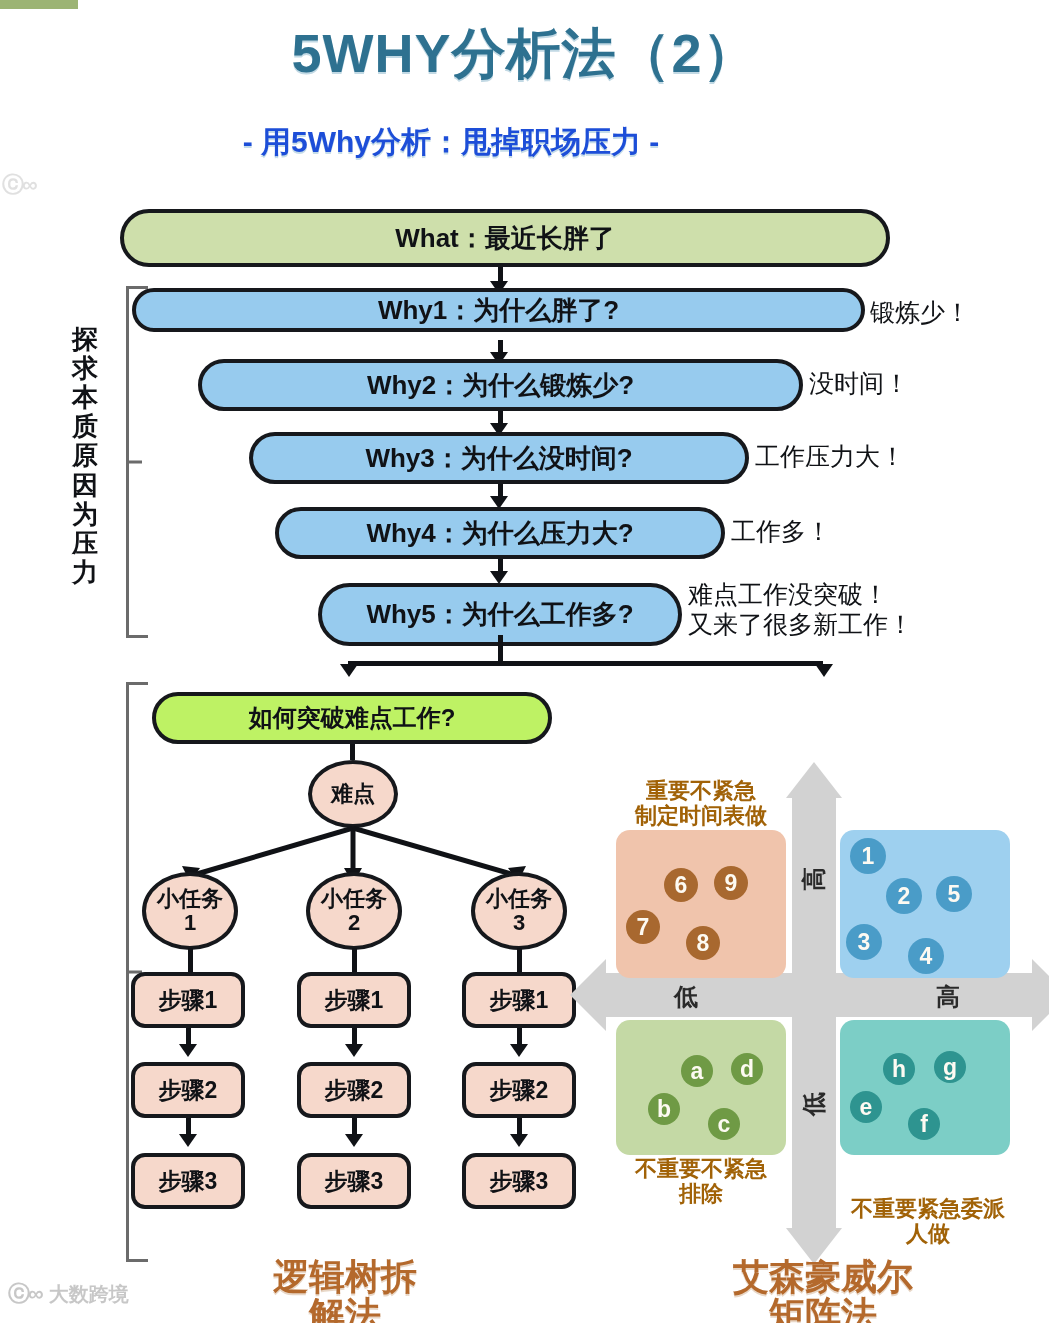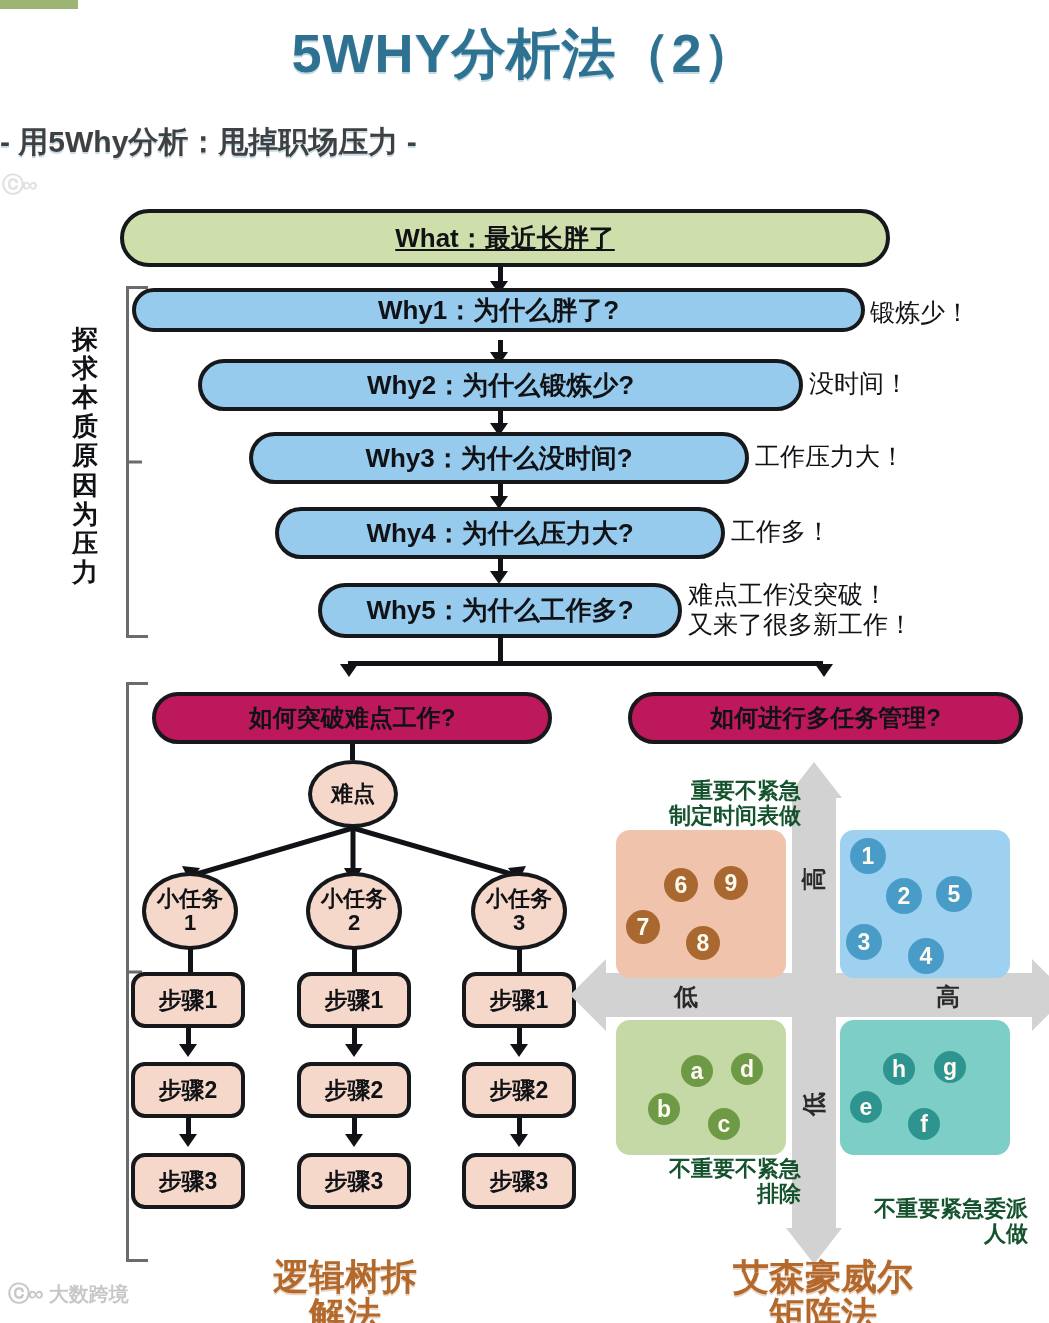--- a/index.html
+++ b/index.html
@@ -13,34 +13,34 @@
   
   .top-bar { position:absolute; left:0; top:0; width:78px; height:9px; background:#9cb474; }
 
   
   .title {
     position:absolute; left:0; top:18px; width:1049px; text-align:center;
     font-size:54px; font-weight:bold; color:#2e7190; letter-spacing:1px;
     text-shadow:0 2px 0 rgba(120,170,195,.45);
   }
   .subtitle {
-    position:absolute; left:0; top:122px; width:902px; text-align:left;
-    font-size:30px; font-weight:bold; color:#404040;
+    position:absolute; left:0; top:122px; width:902px; text-align:center;
+    font-size:30px; font-weight:bold; color:#1d4ed8;
     text-shadow:0 2px 0 rgba(140,185,210,.5);
   }
 
   
   .pill {
     position:absolute; border:4px solid #16181c; border-radius:40px;
     display:flex; align-items:center; justify-content:center;
     font-weight:bold; color:#101216; text-align:center; line-height:1.1;
   }
-  .pill.green { background:#cedfab;text-decoration:underline; }
+  .pill.green { background:#cedfab; }
   .pill.blue  { background:#97cbee; }
-  .pill.peach { background:#be185d; }
+  .pill.peach { background:#bef264; }
 
   .answer {
     position:absolute; font-weight:normal; color:#101216;
     font-size:25px; line-height:1.18; white-space:pre-line;
   }
 
   
   .vline { position:absolute; background:#101216; width:5px; }
   .hline { position:absolute; background:#101216; height:5px; }
   .arrow-dn {
@@ -87,22 +87,22 @@
   .tip-lf { left:-26px; top:181px; border-top:36px solid transparent; border-bottom:36px solid transparent; border-right:36px solid #d2d2d2; }
   .tip-rt { right:-26px; top:181px; border-top:36px solid transparent; border-bottom:36px solid transparent; border-left:36px solid #d2d2d2; }
 
   .quad { position:absolute; border-radius:14px; }
   .q-tl { left:20px; top:52px; width:170px; height:148px; background:#f0c4ac; }
   .q-tr { left:244px; top:52px; width:170px; height:148px; background:#9ed0ef; }
   .q-bl { left:20px; top:242px; width:170px; height:135px; background:#c4d9a5; }
   .q-br { left:244px; top:242px; width:170px; height:135px; background:#7ccec6; }
 
   .qlabel {
-    position:absolute; font-size:22px; font-weight:bold; color:#14532d;
-    text-align:right; line-height:1.15; white-space:pre-line; width:200px;
+    position:absolute; font-size:22px; font-weight:bold; color:#a16207;
+    text-align:center; line-height:1.15; white-space:pre-line; width:200px;
   }
   .token {
     position:absolute; border-radius:50%; display:flex; align-items:center; justify-content:center;
     font-weight:bold; color:#fdfaf2; font-size:23px;
   }
   .t-brown { background:#a8682f; }
   .t-blue  { background:#4a9cc8; }
   .t-green { background:#6f9a45; }
   .t-teal  { background:#2e9490; }
 
@@ -160,39 +160,38 @@
 
   <div class="vline" style="left:498px; top:484px; height:18px;"></div>
   <div class="arrow-dn" style="left:490px; top:496px;"></div>
 
   <div class="pill blue" style="left:275px; top:507px; width:450px; height:52px; font-size:26px;">Why4：为什么压力大?</div>
   <div class="answer" style="left:731px; top:517px;">工作多！</div>
 
   <div class="vline" style="left:498px; top:559px; height:18px;"></div>
   <div class="arrow-dn" style="left:490px; top:571px;"></div>
 
-  <div class="pill blue" style="left:318px; top:583px; width:364px; height:55px; font-size:26px;">Why5：为什么工作多?</div>
+  <div class="pill blue" style="left:318px; top:583px; width:364px; height:63px; font-size:26px;">Why5：为什么工作多?</div>
   <div class="answer" style="left:688px; top:580px;">难点工作没突破！
 又来了很多新工作！</div>
 
   <div class="bracket" style="left:112px; top:286px; width:38px; height:352px;">
     <div class="stem"></div>
       <div class="cap-t"></div>
       <div class="cap-b"></div>
     <div class="nib"></div>
   </div>
   <div class="vlabel" style="left:68px; top:325px;">探求本质原因为压力</div>
 
   <div class="vline" style="left:498px; top:635px; height:28px;"></div>
   <div class="hline" style="left:348px; top:661px; width:475px;"></div>
   <div class="arrow-dn" style="left:340px; top:664px;"></div>
   <div class="arrow-dn" style="left:815px; top:664px;"></div>
 
   <div class="pill peach" style="left:152px; top:692px; width:400px; height:52px; font-size:24px;">如何突破难点工作?</div>
-  <div class="pill peach" style="left:628px; top:692px; width:395px; height:52px; font-size:24px;">如何进行多任务管理?</div>
 
   <div class="bracket" style="left:112px; top:682px; width:38px; height:580px;">
     <div class="stem"></div>
       <div class="cap-t"></div>
       <div class="cap-b"></div>
     <div class="nib"></div>
   </div>
 
   <div class="vline" style="left:350px; top:744px; height:16px;"></div>
   <div class="ellipse" style="left:308px; top:760px; width:90px; height:68px;">难点</div>

